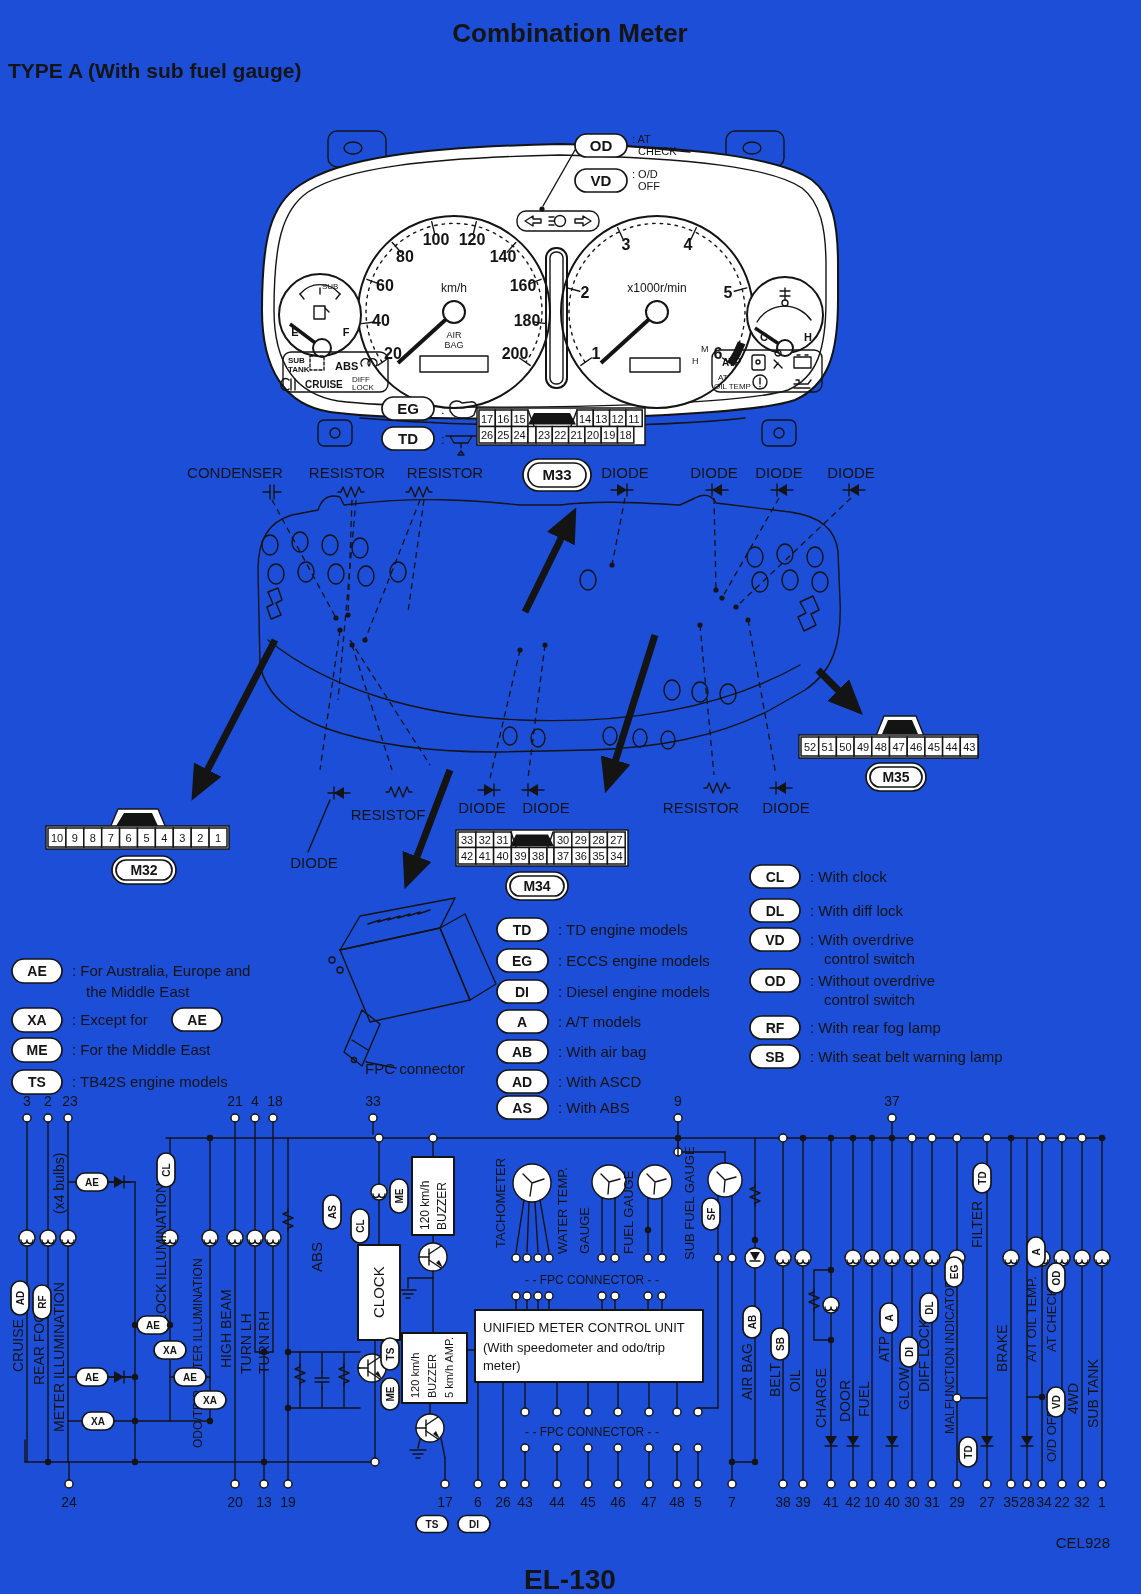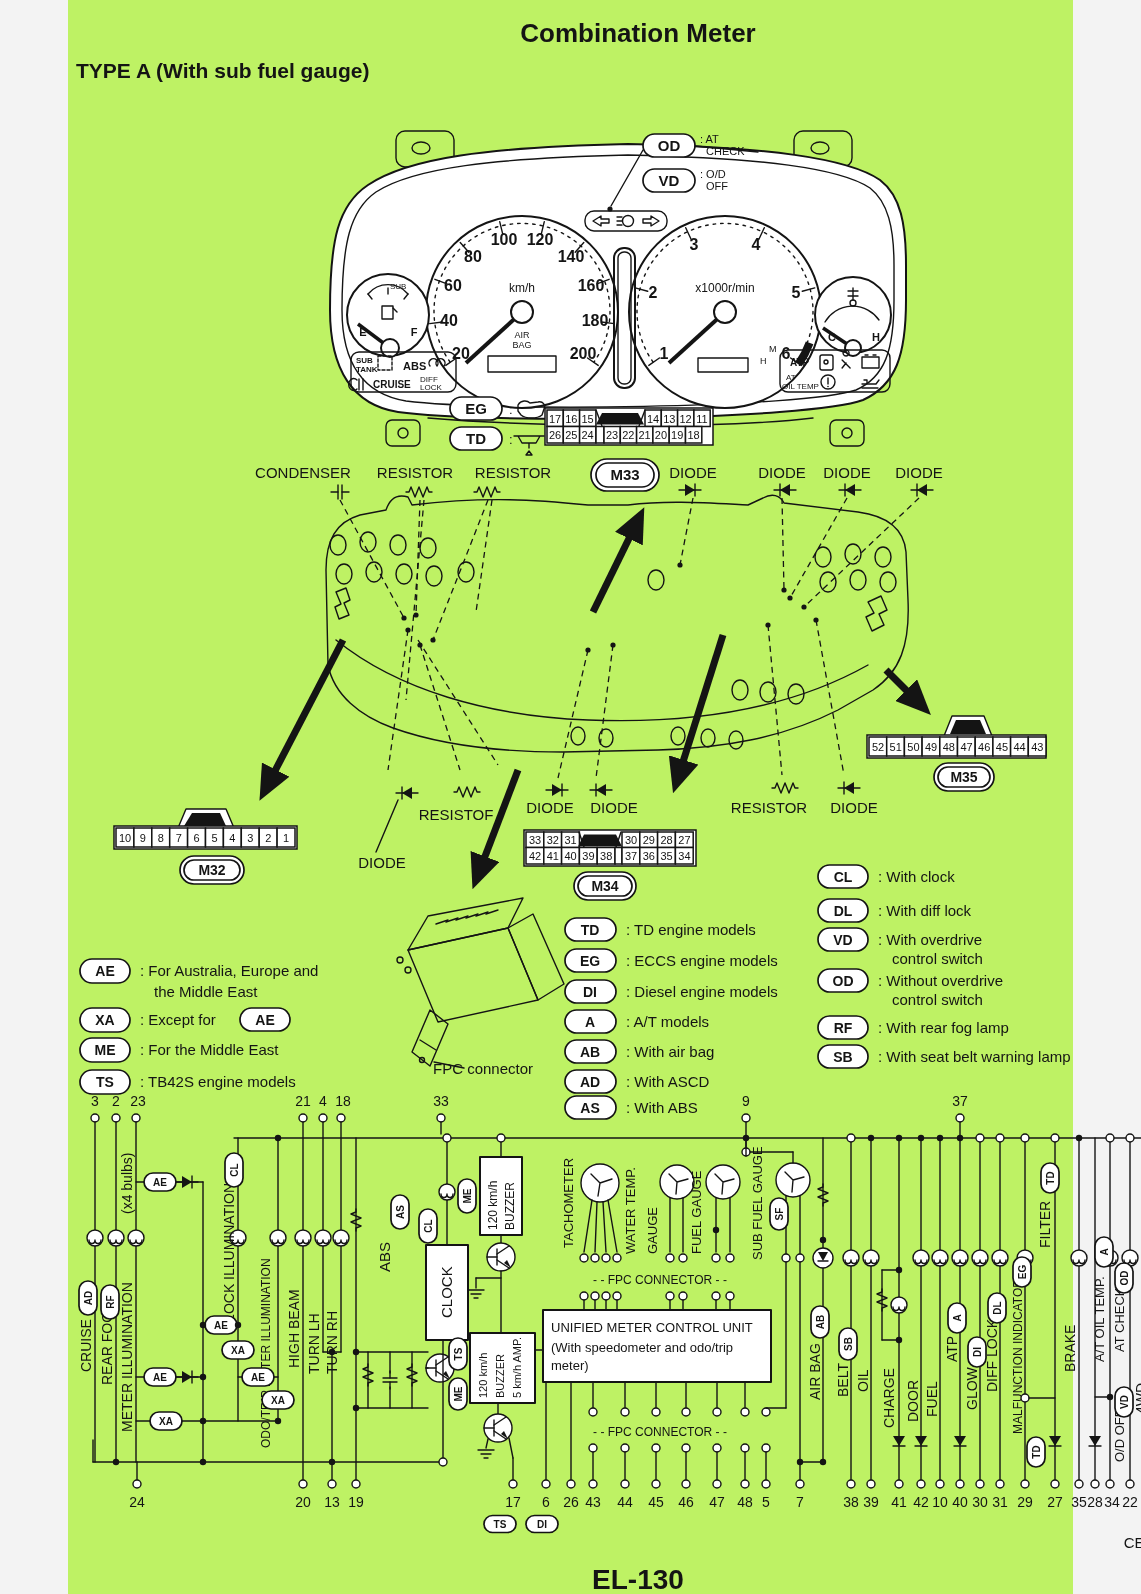--- a/index.html
+++ b/index.html
@@ -1,16 +1,16 @@
 <!DOCTYPE html>
 <html><head>
 <meta charset="utf-8">
 <style>
   html,body{margin:0;padding:0;background:#f3f3f3}
-  #page{position:relative;width:1005px;height:1594px;background:#bef264;margin:0 auto;
+  #page{position:relative;width:1141px;height:1594px;background:#1d4ed8;margin:0 auto;
         font-family:"Liberation Sans","DejaVu Sans",sans-serif}
   svg{position:absolute;left:0;top:0}
   svg text{font-family:"Liberation Sans","DejaVu Sans",sans-serif;fill:#141414}
   .b{font-weight:bold}
   .m{text-anchor:middle}
   .e{text-anchor:end}
   .f8{font-size:8px}.f9{font-size:9px}.f10{font-size:10px}.f11{font-size:11px}
   .f12{font-size:12px}.f13{font-size:13px}.f14{font-size:14px}.f15{font-size:15px}
   .f16{font-size:16px}.f21{font-size:21px}.f26{font-size:26px}.f28{font-size:28px}
   .s{stroke:#141414;fill:none;stroke-width:1.4;stroke-linecap:round;stroke-linejoin:round}

